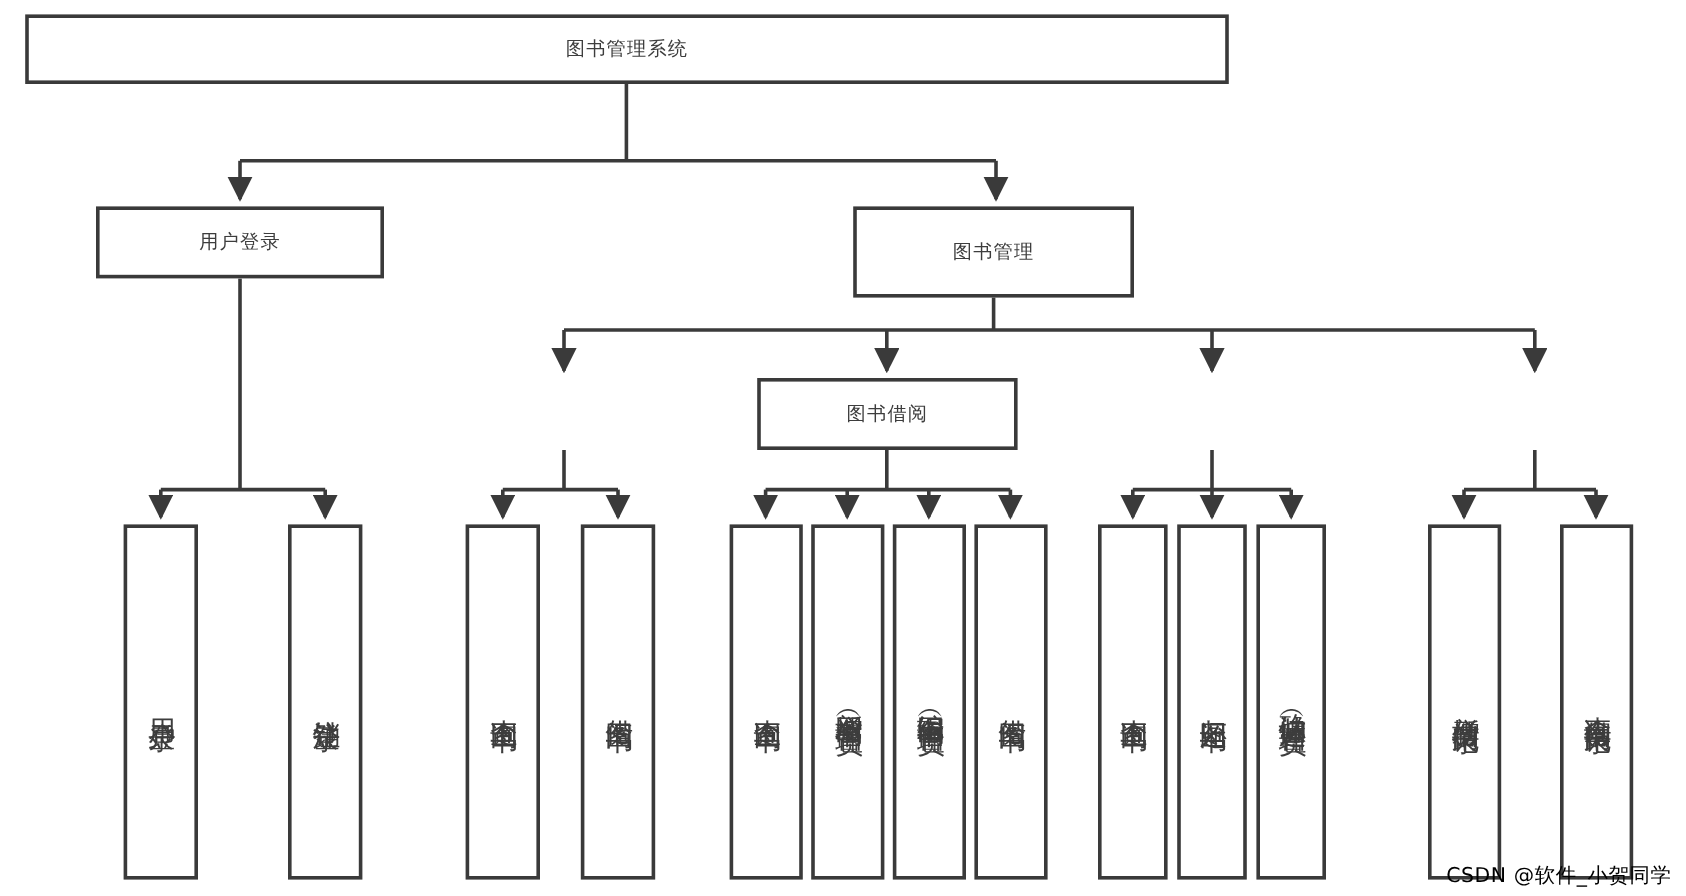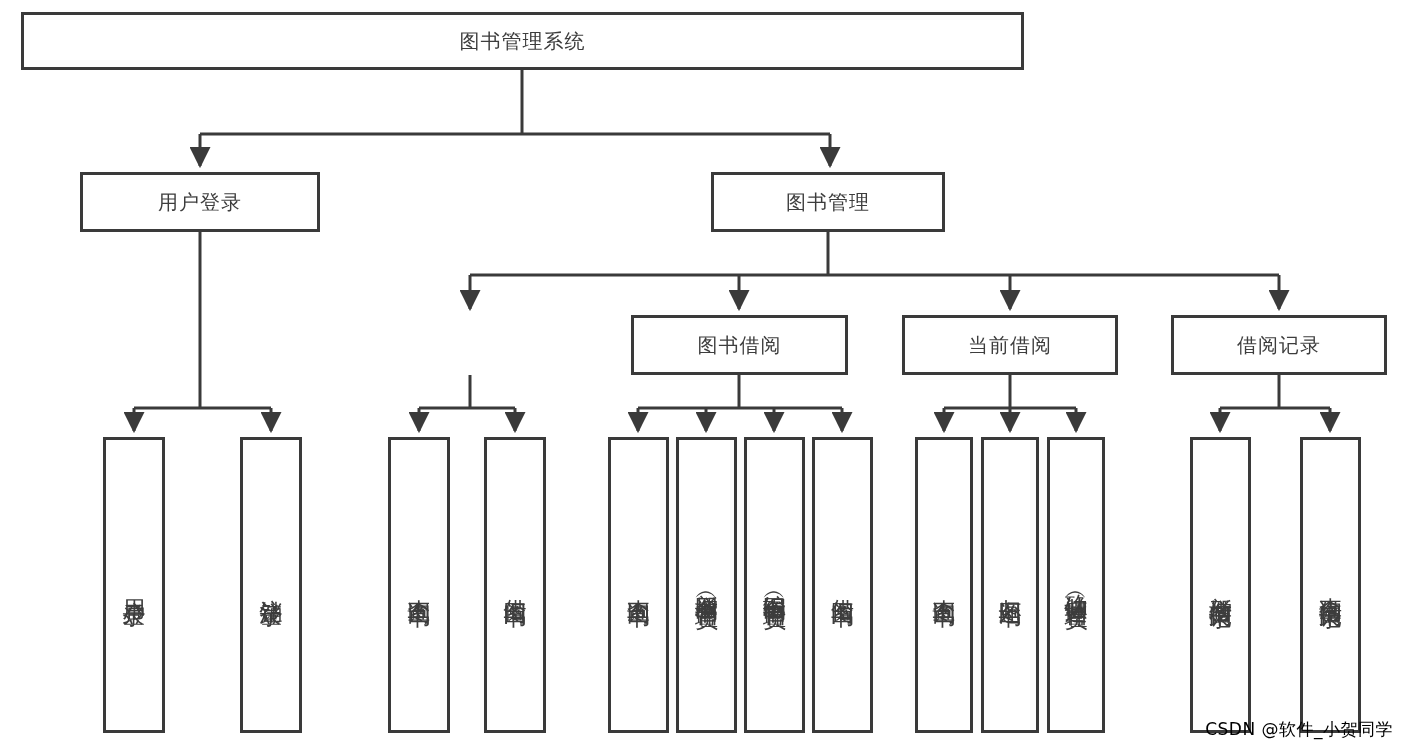--- a/index.html
+++ b/index.html
@@ -29,21 +29,21 @@
     box-sizing: border-box;
     border: 3px solid #3a3a3a;
     background: #ffffff;
     display: flex;
     align-items: center;
     justify-content: center;
     color: #3d3d3d;
     z-index: 2;
   }
   .node-h {
-    font-size: 20px;
+    font-size: 16px;
     letter-spacing: 1px;
     line-height: 1.2;
   }
   .node-v {
     writing-mode: vertical-rl;
     text-orientation: upright;
     font-size: 23px;
     line-height: 1.18;
     letter-spacing: 2px;
     padding-top: 4px;
@@ -121,32 +121,26 @@
     </g>
   </svg>
 
   <div class="node node-h" style="left: 21px; top: 12px; width: 1003px; height: 58px;">
     <span>图书管理系统</span>
   </div>
 
   <div class="node node-h" style="left: 80px; top: 172px; width: 240px; height: 60px;">
     <span>用户登录</span>
   </div>
-  <div class="node node-h" style="left: 711px; top: 172px; width: 234px; height: 60px;">
+  <div class="node node-h" style="left: 711px; top: 172px; width: 234px; height: 76px;">
     <span>图书管理</span>
   </div>
 
   <div class="node node-h" style="left: 631px; top: 315px; width: 217px; height: 60px;">
     <span>图书借阅</span>
-  </div>
-  <div class="node node-h" style="left: 902px; top: 315px; width: 216px; height: 60px;">
-    <span>当前借阅</span>
-  </div>
-  <div class="node node-h" style="left: 1171px; top: 315px; width: 216px; height: 60px;">
-    <span>借阅记录</span>
   </div>
 
   <div class="node node-v" style="left: 103px; top: 437px; width: 62px; height: 296px;">
     <span>用户登录</span>
   </div>
   <div class="node node-v" style="left: 240px; top: 437px; width: 62px; height: 296px;">
     <span>注销登录</span>
   </div>
   <div class="node node-v" style="left: 388px; top: 437px; width: 62px; height: 296px;">
     <span>查询图书</span>

